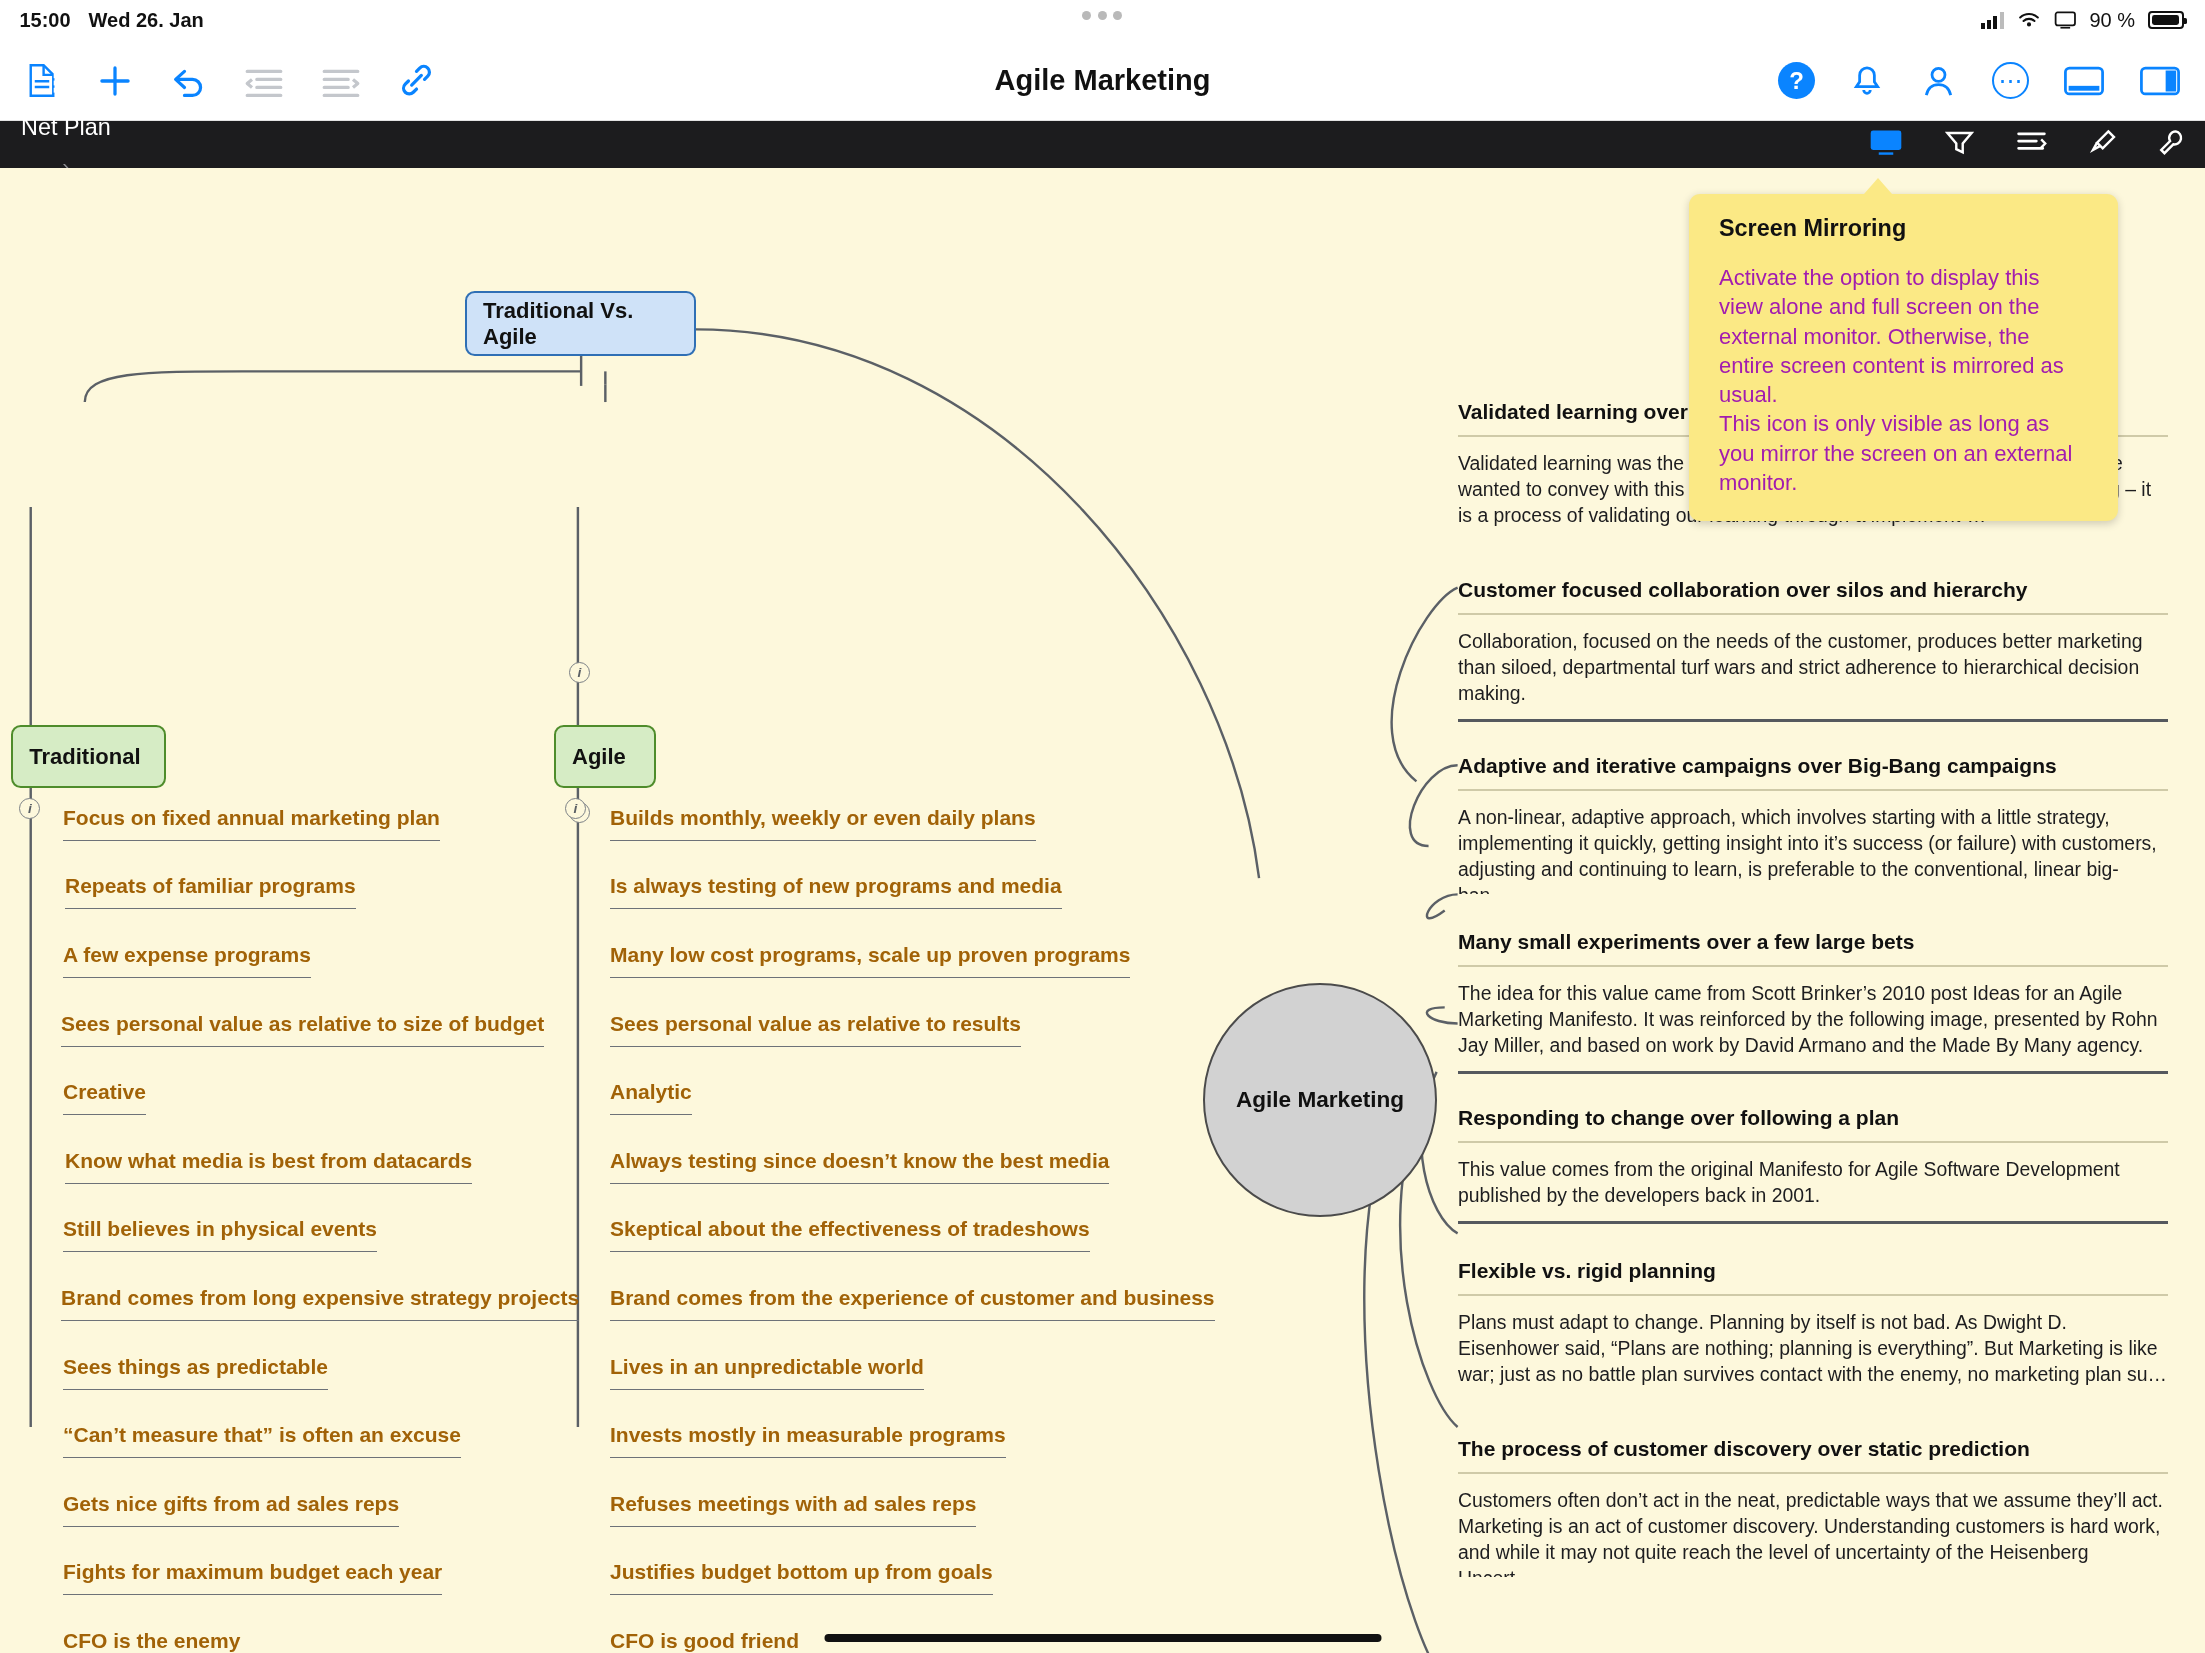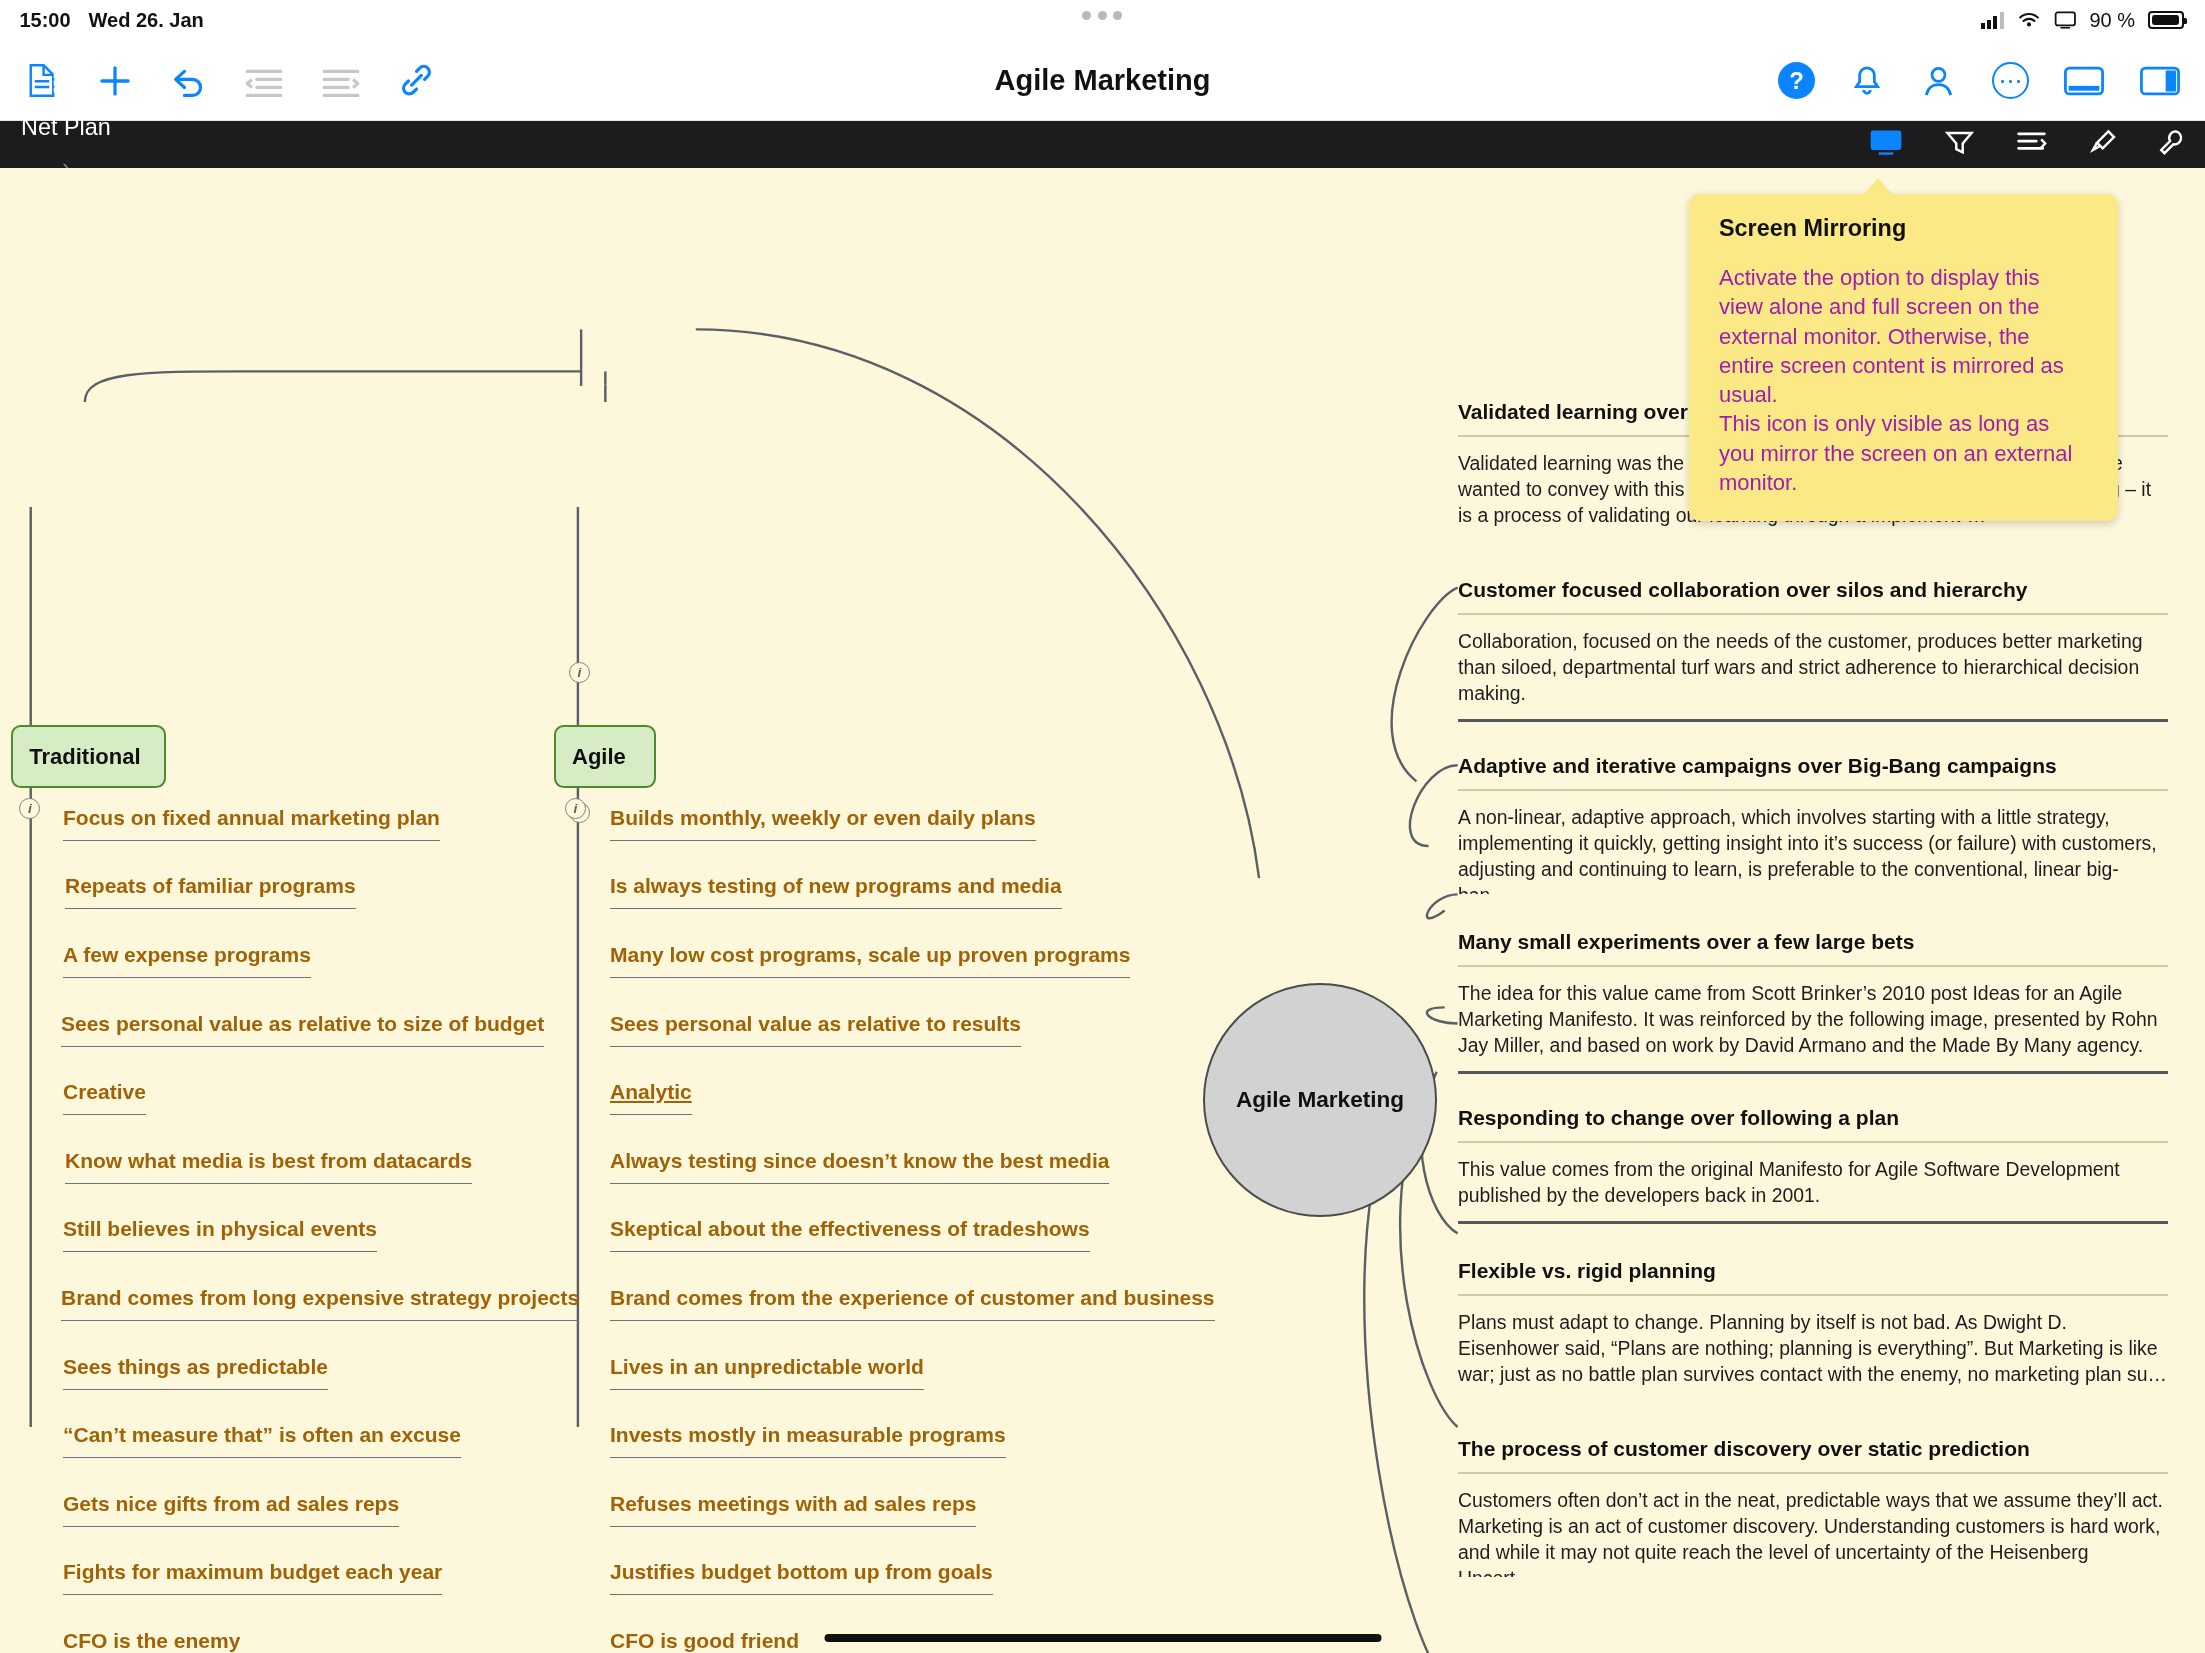--- a/index.html
+++ b/index.html
@@ -298,20 +298,21 @@
       <path d="M1755 760 C1680 700 1760 540 1806 520"></path>
       <path d="M1770 840 C1720 840 1760 740 1806 740"></path>
       <path d="M1790 920 C1750 950 1770 900 1806 900"></path>
       <path d="M1790 1040 C1750 1040 1770 1060 1806 1060"></path>
       <path d="M1780 1120 C1740 1200 1770 1300 1806 1320"></path>
       <path d="M1760 1160 C1700 1320 1760 1520 1806 1560"></path>
       <path d="M1720 1180 C1640 1420 1740 1860 1806 1890"></path>
     </g>
   </svg>
 
+  <div class="node root-top" style="left:465px; top:123px; width:231px; height:65px;">Traditional Vs. Agile</div>
   <div class="infobadge" style="left:569px; top:494px;">i</div>
   <div class="infobadge" style="left:569px; top:634px;">i</div>
 
   <div class="node branch" style="left:11.3px; top:557px; width:155px; height:63px;">Traditional</div>
   <div class="node branch" style="left:554px; top:557px; width:102px; height:63px;">Agile</div>
 
   <div class="infobadge" style="left:19.4px; top:630px;">i</div>
   <div class="infobadge" style="left:565px; top:630px;">i</div>
 
   <div class="center-node" style="left:1203px; top:815px;">Agile Marketing</div>
@@ -327,21 +328,21 @@
   <div class="leaf" style="left:63px; top:1187px;"><span>Sees things as predictable</span><span class="ul"></span></div>
   <div class="leaf" style="left:63px; top:1255px;"><span>“Can’t measure that” is often an excuse</span><span class="ul"></span></div>
   <div class="leaf" style="left:63px; top:1324px;"><span>Gets nice gifts from ad sales reps</span><span class="ul"></span></div>
   <div class="leaf" style="left:63px; top:1392px;"><span>Fights for maximum budget each year</span><span class="ul"></span></div>
   <div class="leaf" style="left:63px; top:1461px;"><span>CFO is the enemy</span></div>
 
   <div class="leaf" style="left:610px; top:638px;text-align:center;"><span>Builds monthly, weekly or even daily plans</span><span class="ul"></span></div>
   <div class="leaf" style="left:610px; top:706px;"><span>Is always testing of new programs and media</span><span class="ul"></span></div>
   <div class="leaf" style="left:610px; top:775px;"><span>Many low cost programs, scale up proven programs</span><span class="ul"></span></div>
   <div class="leaf" style="left:610px; top:844px;"><span>Sees personal value as relative to results</span><span class="ul"></span></div>
-  <div class="leaf" style="left:610px; top:912px;text-decoration:underline;"><span>Analytic</span><span class="ul"></span></div>
+  <div class="leaf" style="left:610px; top:912px;"><span>Analytic</span><span class="ul"></span></div>
   <div class="leaf" style="left:610px; top:981px;"><span>Always testing since doesn’t know the best media</span><span class="ul"></span></div>
   <div class="leaf" style="left:610px; top:1049px;"><span>Skeptical about the effectiveness of tradeshows</span><span class="ul"></span></div>
   <div class="leaf" style="left:610px; top:1118px;"><span>Brand comes from the experience of customer and business</span><span class="ul"></span></div>
   <div class="leaf" style="left:610px; top:1187px;"><span>Lives in an unpredictable world</span><span class="ul"></span></div>
   <div class="leaf" style="left:610px; top:1255px;"><span>Invests mostly in measurable programs</span><span class="ul"></span></div>
   <div class="leaf" style="left:610px; top:1324px;"><span>Refuses meetings with ad sales reps</span><span class="ul"></span></div>
   <div class="leaf" style="left:610px; top:1392px;"><span>Justifies budget bottom up from goals</span><span class="ul"></span></div>
   <div class="leaf" style="left:610px; top:1461px;"><span>CFO is good friend</span></div>
 
   <div class="rcard clipped" style="top:232px;">

